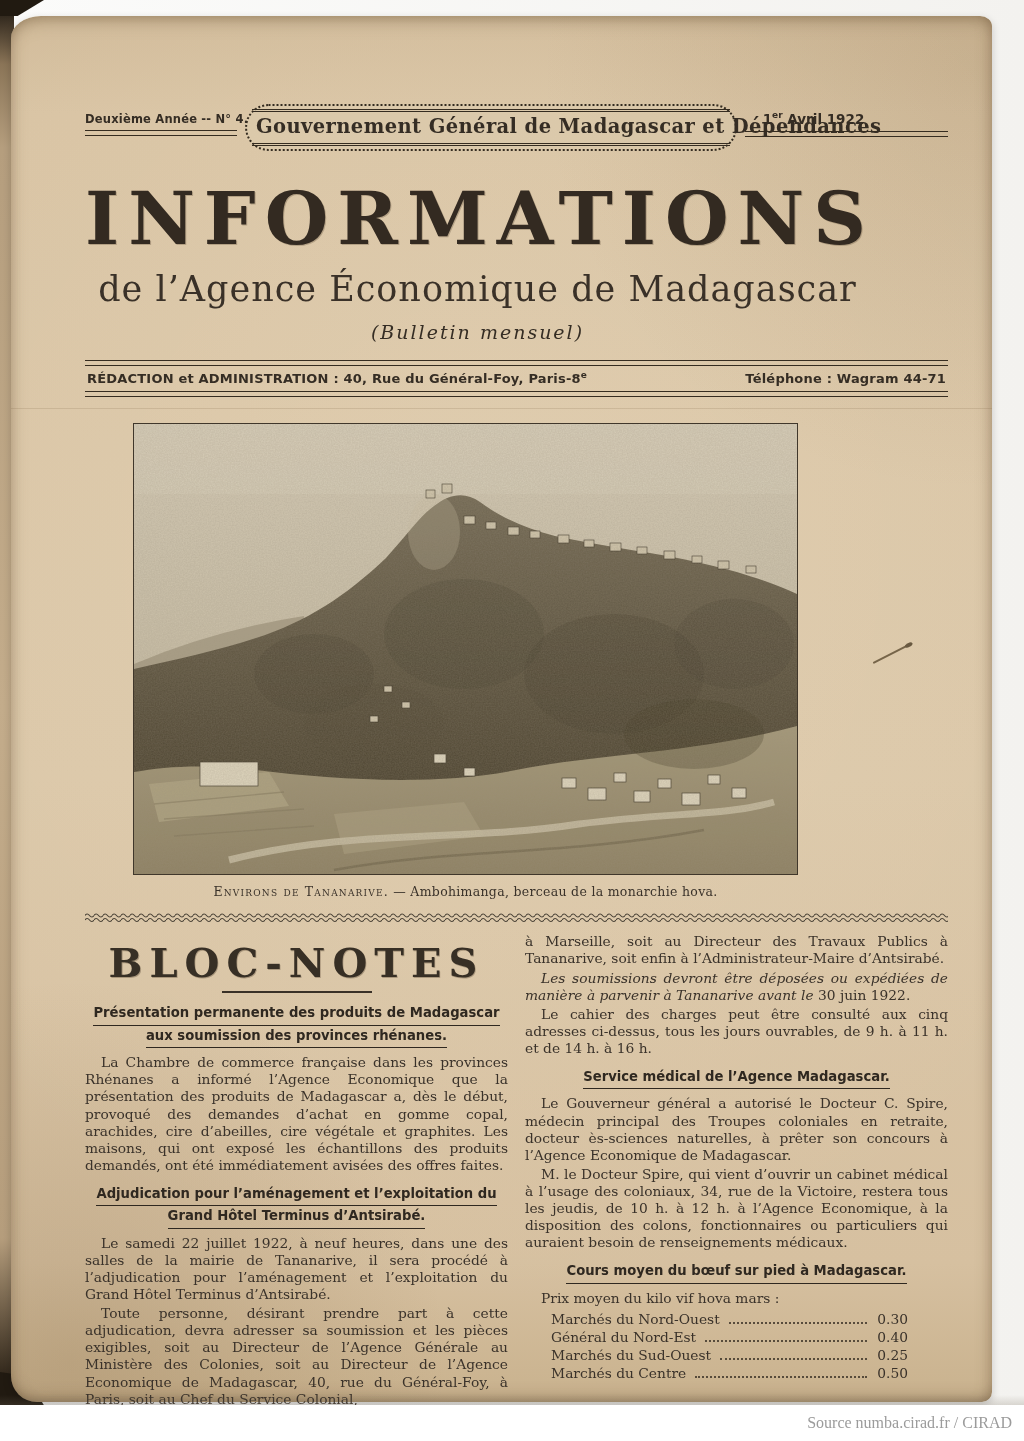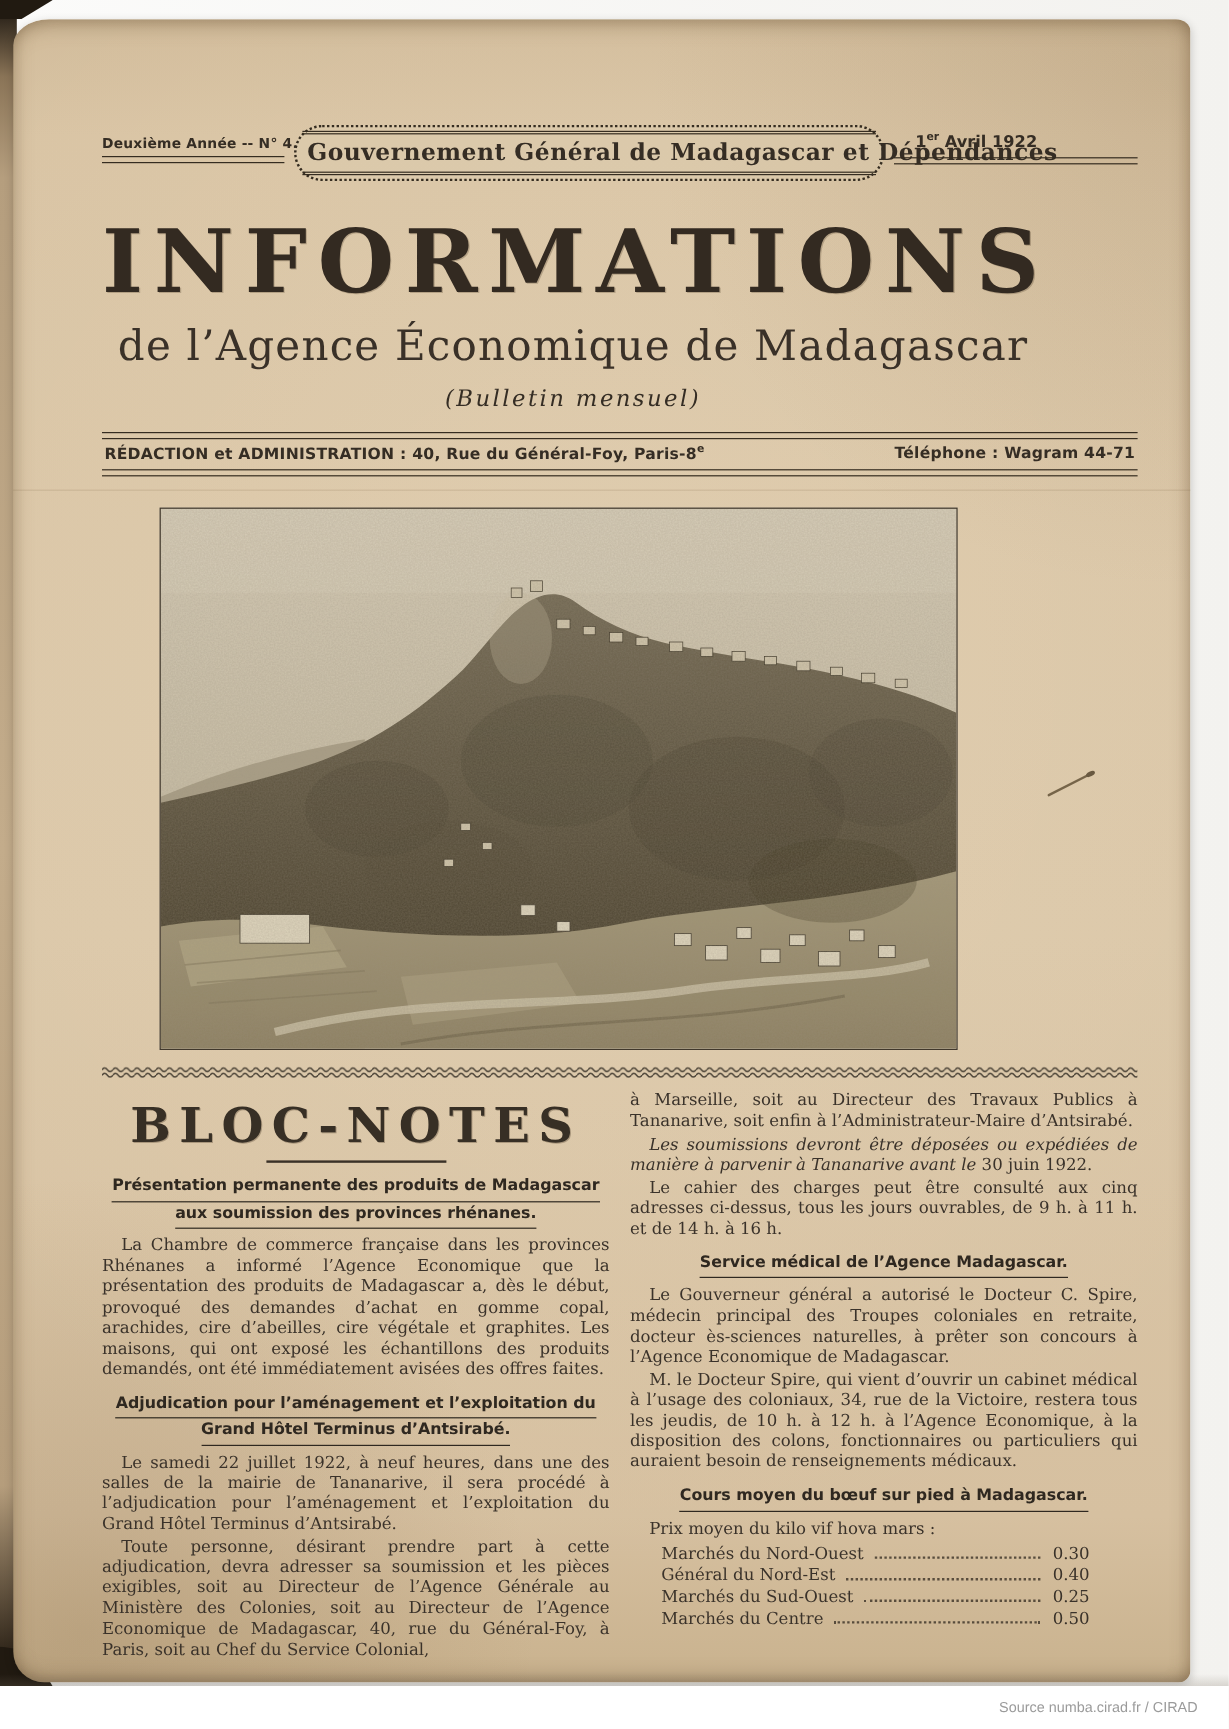--- a/index.html
+++ b/index.html
@@ -18,21 +18,21 @@
   }
   .corner-dark{position:absolute;background:#211a11;}
   .corner-dark.top{left:0;top:0;width:44px;height:16px;clip-path:polygon(0 0,100% 0,40% 100%,0 100%);}
   .corner-dark.bottom{left:0;top:1372px;width:48px;height:40px;clip-path:polygon(0 0,55% 10%,100% 100%,0 100%);}
   .footer-band{
     position:absolute;left:0;bottom:0;width:1024px;height:36px;background:#ffffff;
     display:flex;align-items:center;justify-content:flex-end;
   }
   .footer-band::before{content:"";position:absolute;left:0;top:-10px;width:100%;height:10px;
     background:linear-gradient(180deg,rgba(90,80,65,0) 0%,rgba(120,110,95,.22) 100%);}
-  .watermark{font-family:Liberation Sans, sans-serif;font-size:12px;color:#9b9b9b;padding-right:26px;}
+  .watermark{font-family:Liberation Serif, serif;font-size:16px;color:#9b9b9b;padding-right:12px;}
 
   
   .paper{
     position:absolute;left:11px;top:16px;width:981px;height:1386px;
     border-radius:30px 12px 10px 26px / 22px 10px 10px 26px;
     background:
       radial-gradient(120% 90% at 50% 40%, rgba(255,246,226,.15), transparent 60%),
       radial-gradient(70% 50% at 6% 97%, rgba(110,82,46,.20), transparent 55%),
       radial-gradient(80% 55% at 98% 4%, rgba(125,96,58,.16), transparent 55%),
       linear-gradient(180deg,#d2bc9b 0%,#d9c4a4 7%,#dbc7a8 55%,#d6c0a0 90%,#c9b28e 100%);
@@ -237,20 +237,21 @@
               <rect x="574" y="351" width="12" height="9"></rect>
                 <rect x="598" y="364" width="14" height="10"></rect>
             </g>
             <path d="M95,436 C220,404 330,418 445,400 C540,388 590,392 640,378" stroke="#cdc3aa" stroke-width="7" fill="none" opacity="0.85"></path>
             <path d="M200,446 C320,424 430,432 570,406" stroke="#5f553f" stroke-width="2.5" fill="none" opacity="0.5"></path>
             <path d="M20,380 L150,368 M30,395 L170,385 M40,412 L180,402" stroke="#7b7057" stroke-width="1.4" opacity="0.5"></path>
             <rect width="663" height="450" filter="url(#grainF)" opacity="0.55"></rect>
             <rect width="663" height="450" fill="#a8905f" opacity="0.10"></rect>
           </svg>
         </div>
+        <figcaption class="caption"><span class="sc">Environs de Tananarive.</span><span> — Ambohimanga, berceau de la monarchie hova.</span></figcaption>
       </figure>
 
       <div class="wavy">
         <svg aria-hidden="true">
           <defs>
             <pattern id="wv" width="9" height="11" patternUnits="userSpaceOnUse">
               <path d="M0 3.5 Q2.2 0.5 4.5 3.5 T9 3.5" stroke="#4a4236" stroke-width="1.2" fill="none"></path>
               <path d="M0 8 Q2.2 5 4.5 8 T9 8" stroke="#4a4236" stroke-width="1.2" fill="none"></path>
             </pattern>
           </defs>

